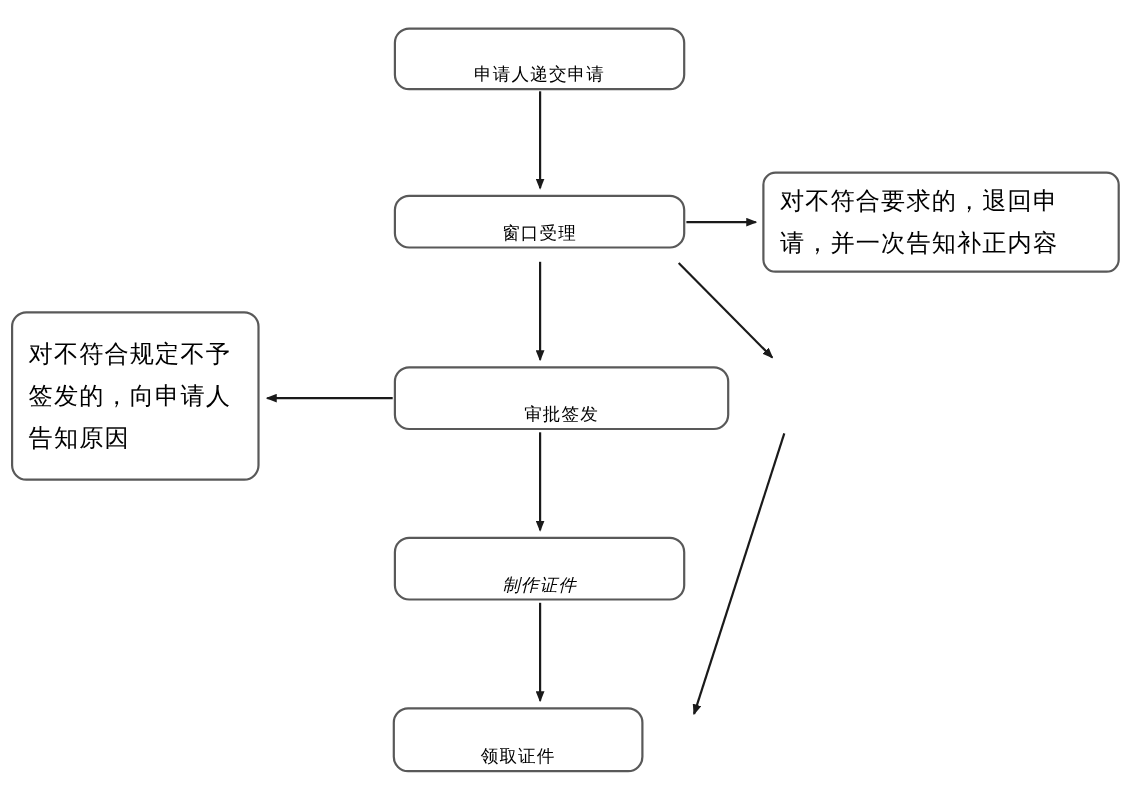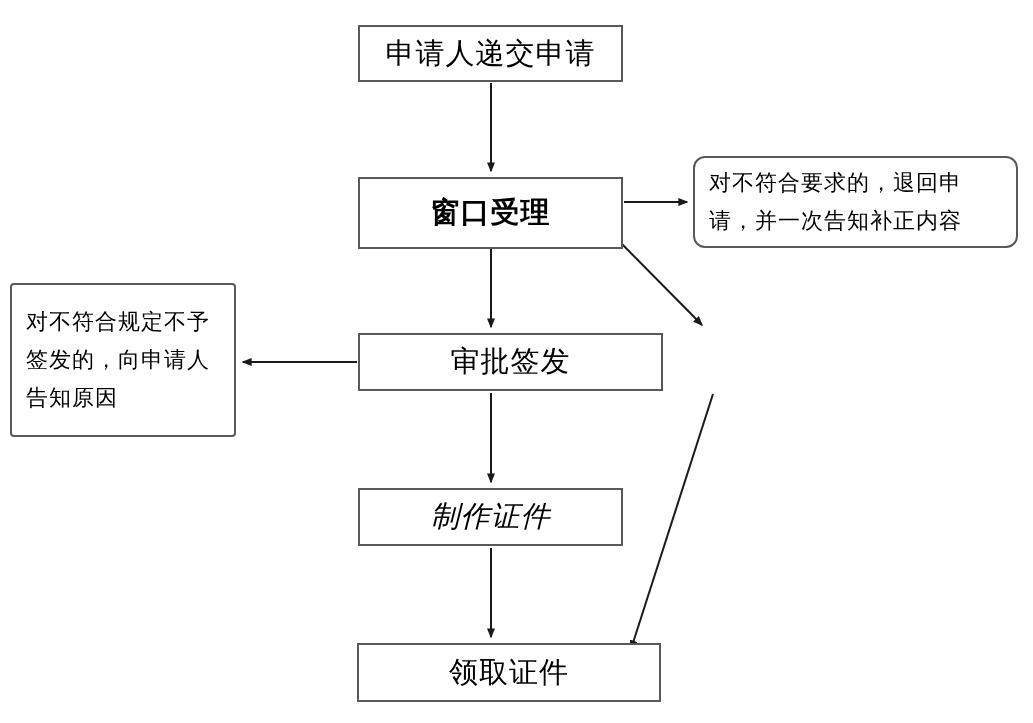--- a/index.html
+++ b/index.html
@@ -13,38 +13,38 @@
     width:1033px;height:723px;position:relative;overflow:hidden;
     font-family:"Liberation Sans","DejaVu Sans",sans-serif;
     color:var(--text);
   }
   .canvas{position:absolute;left:0;top:0;width:1033px;height:723px;}
   svg.edges{position:absolute;left:0;top:0;width:1033px;height:723px;pointer-events:none;}
   svg.edges line{stroke:var(--arrow);stroke-width:2;}
   svg.edges .arrowhead-path{fill:var(--arrow);}
   .node{
     position:absolute;box-sizing:border-box;
-    border:2px solid var(--border);border-radius:0;background:var(--background);
-    display:flex;align-items:center;justify-content:center;
-    font-size:29px;line-height:1.35;letter-spacing:1px;
+    border:2px solid var(--border);border-radius:14px;background:var(--background);
+    display:flex;align-items:flex-end;justify-content:center;
+    font-size:16px;line-height:1.35;letter-spacing:1px;
   }
   .node--multiline{
     justify-content:flex-start;align-items:center;text-align:left;
     padding:12px 14px;font-size:22px;line-height:1.72;letter-spacing:1px;
     border-radius:12px;
   }
   
   .n-submit {left:358px;top:25px;width:265px;height:57px;}
-  .n-window {left:358px;top:177px;width:265px;height:72px;font-weight:bold;}
+  .n-window {left:358px;top:177px;width:265px;height:49px;}
   .n-reject {left:693px;top:156px;width:325px;height:92px;}
   .n-approve{left:358px;top:333px;width:305px;height:58px;}
-  .n-deny   {left:10px;top:283px;width:226px;height:154px;border-radius:4px;}
+  .n-deny   {left:10px;top:283px;width:226px;height:154px;border-radius:14px;}
   .n-pay    {left:695px;top:331px;width:198px;height:61px;}
   .n-produce{left:358px;top:488px;width:265px;height:58px;font-style:italic;}
-  .n-collect{left:357px;top:643px;width:304px;height:59px;}
+  .n-collect{left:357px;top:643px;width:228px;height:59px;}
 </style>
 </head>
 <body>
 
 <div class="canvas">
 
   <svg class="edges" viewBox="0 0 1033 723" xmlns="http://www.w3.org/2000/svg">
     <defs>
       <marker id="arrowhead" markerWidth="10" markerHeight="8" refX="8.6" refY="4" orient="auto" markerUnits="userSpaceOnUse">
         <path class="arrowhead-path" d="M0,0 L10,4 L0,8 Z"></path>

